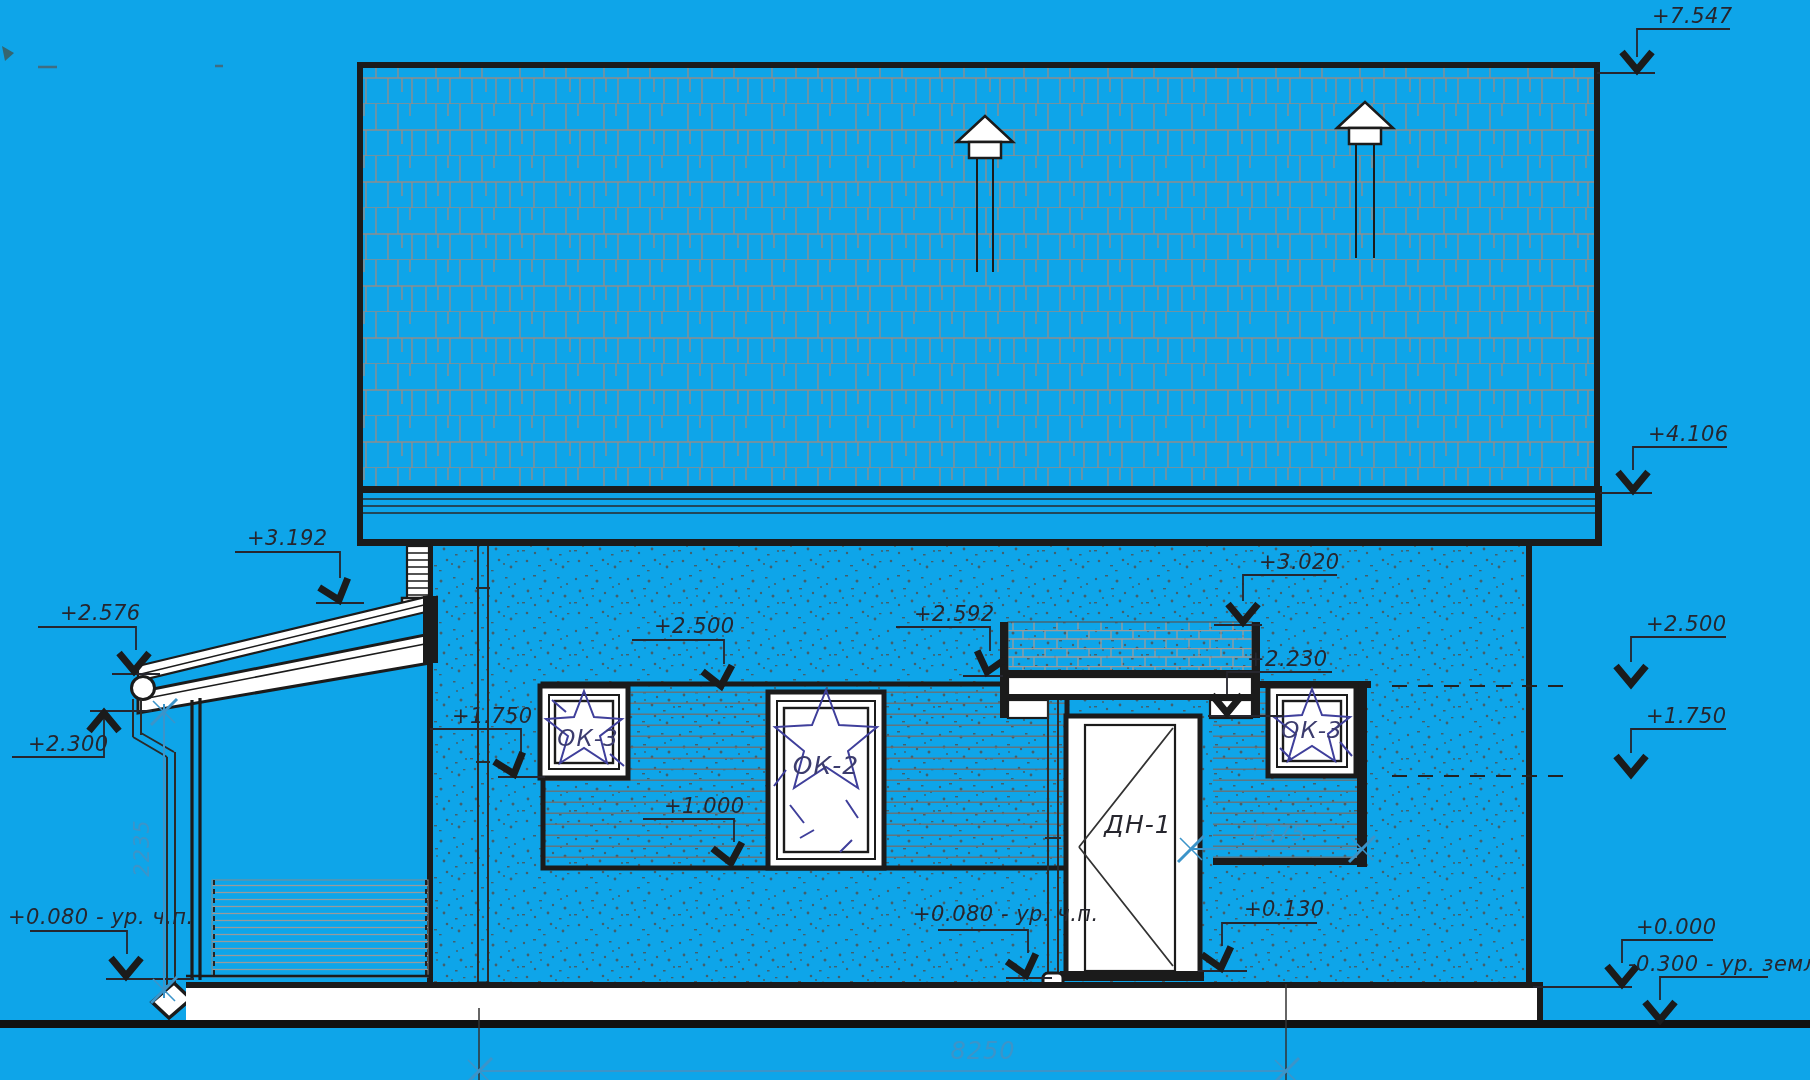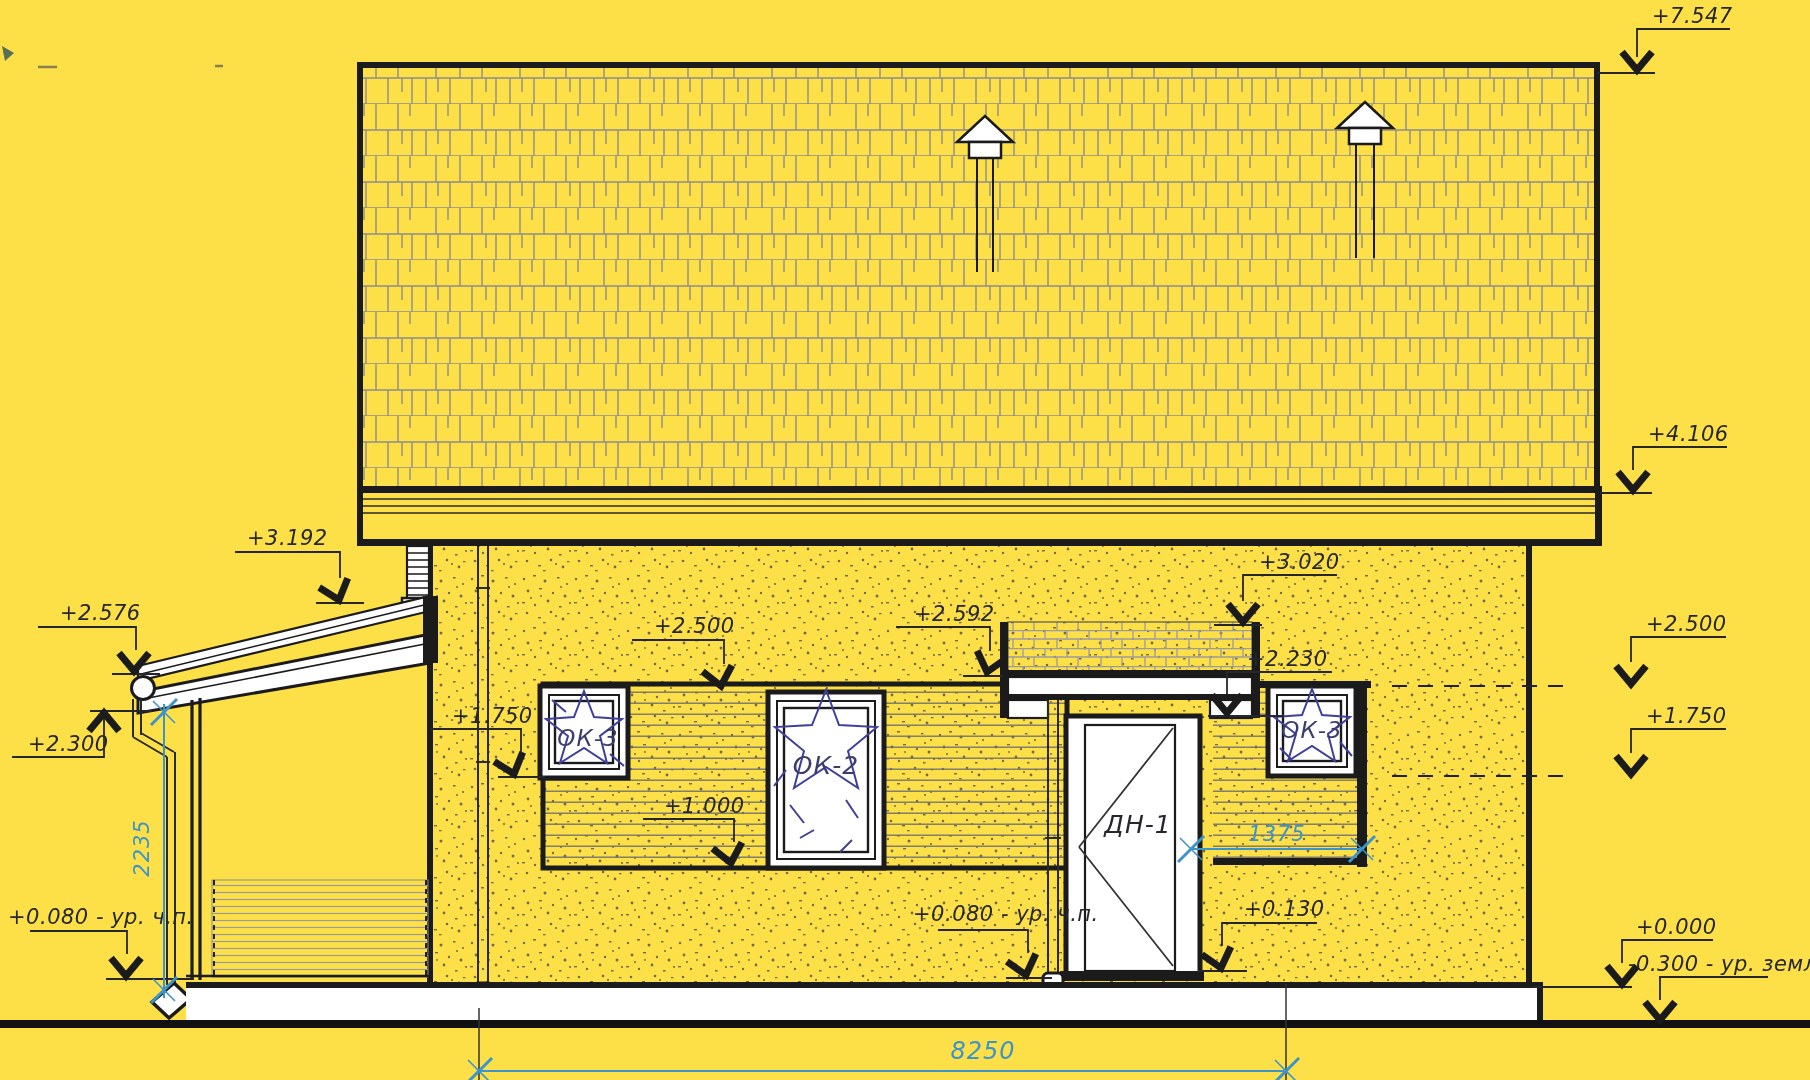--- a/index.html
+++ b/index.html
@@ -1,16 +1,16 @@
 <!DOCTYPE html>
 <html><head>
 <meta charset="utf-8">
 <style>
   html,body{margin:0;padding:0;background:#ffffff;}
-  #stage{position:relative;width:1810px;height:1080px;background:#fde047;overflow:hidden;
+  #stage{position:relative;width:1810px;height:1080px;background:#0ea5e9;overflow:hidden;
          font-family:"DejaVu Sans","Liberation Sans",sans-serif;}
   svg{position:absolute;left:0;top:0;}
   text{font-family:"DejaVu Sans","Liberation Sans",sans-serif;}
 </style>
 </head>
 <body>
 
 <div id="stage">
 <svg id="drawing" width="1810" height="1080" viewBox="0 0 1810 1080">
   <defs>

